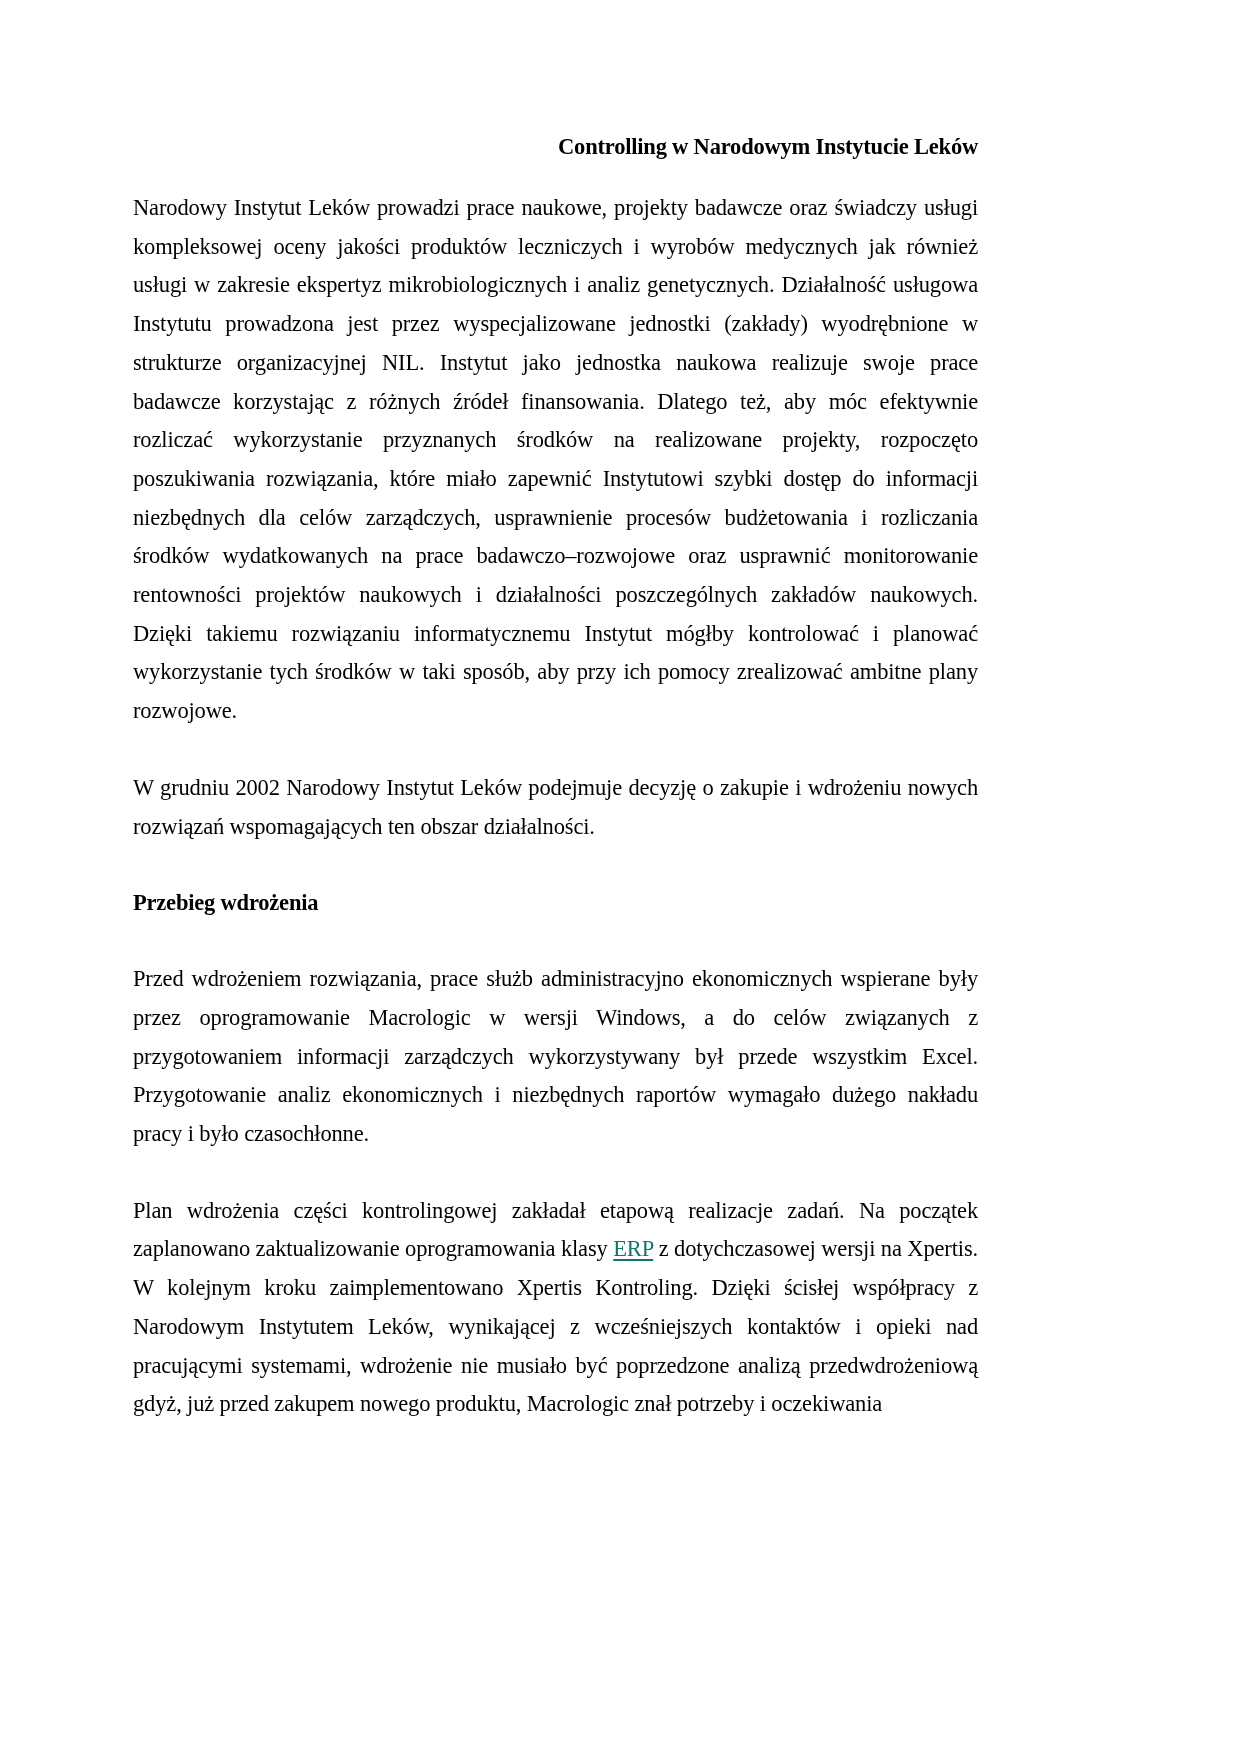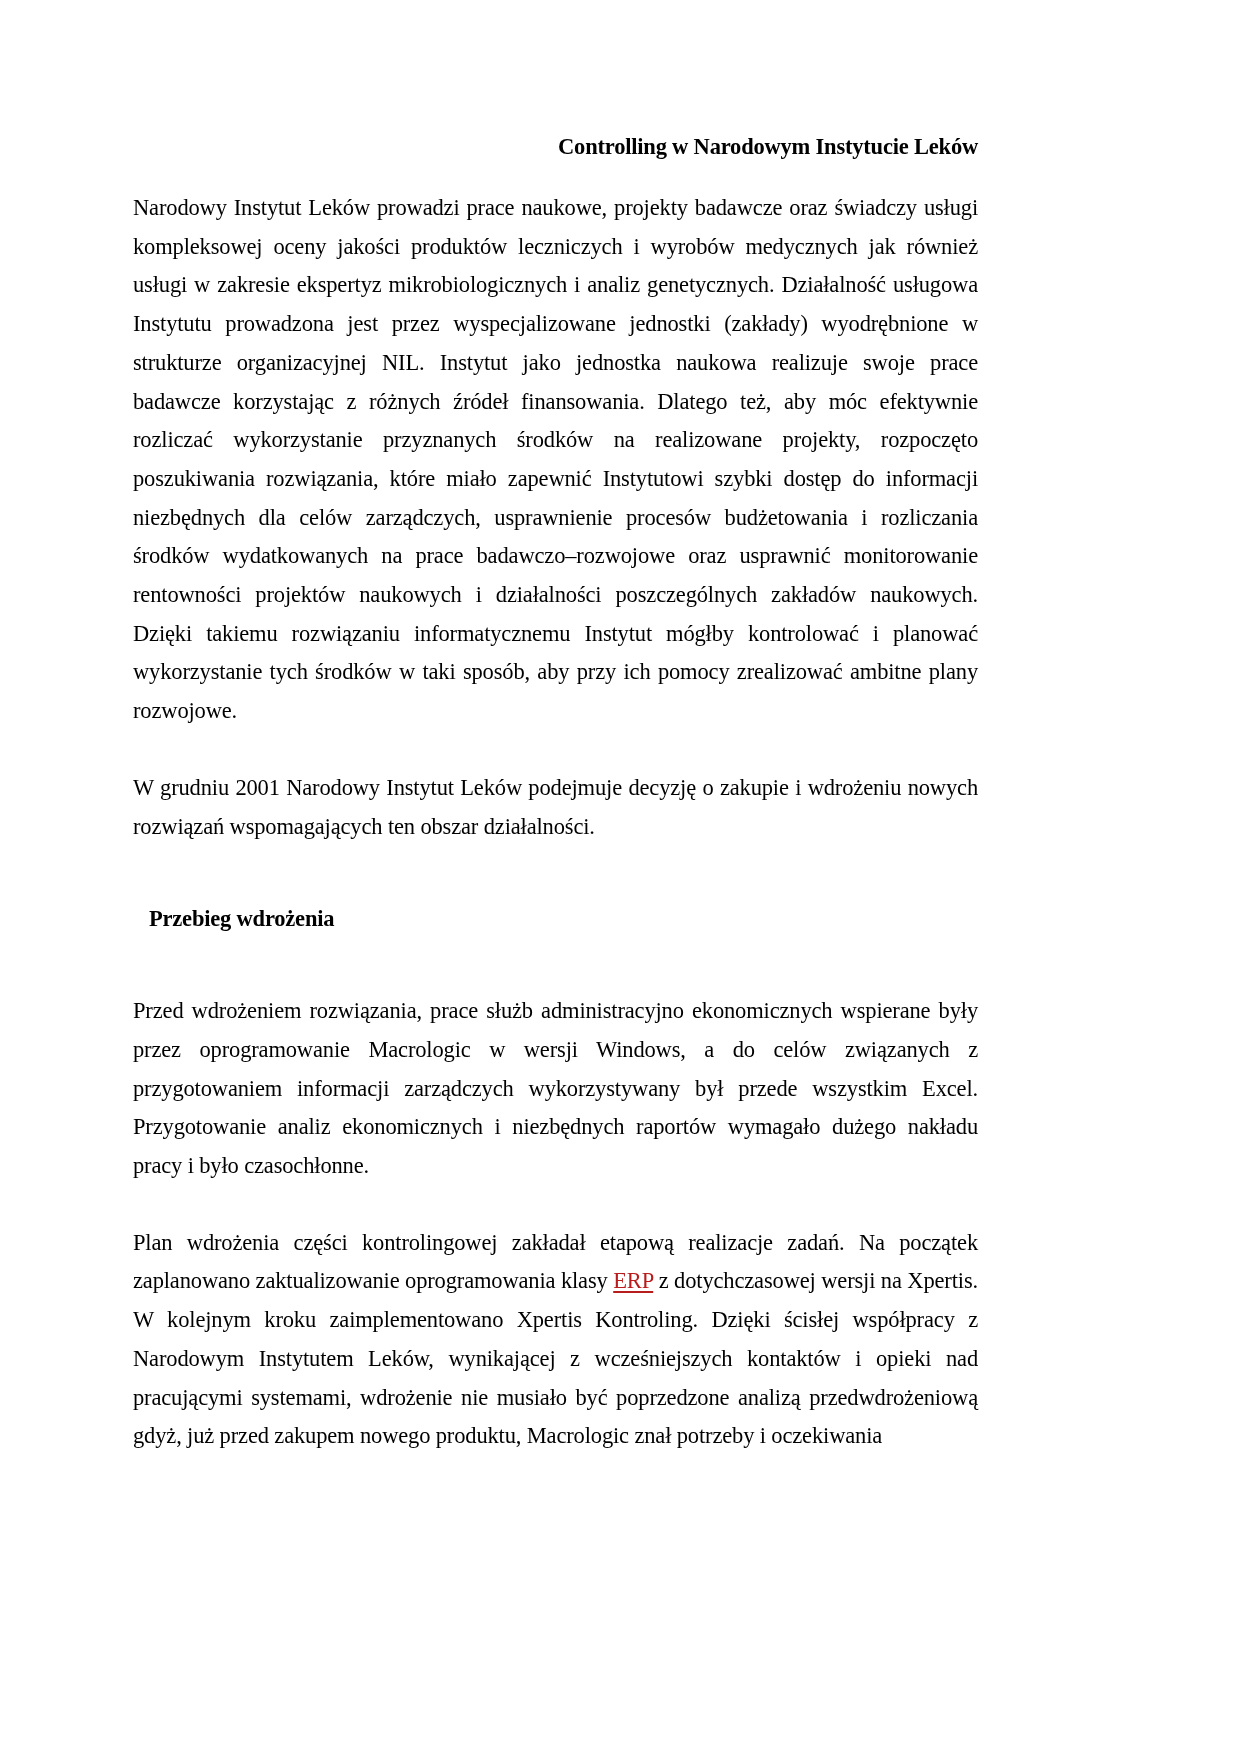--- a/index.html
+++ b/index.html
@@ -45,44 +45,44 @@
       margin: 0;
       letter-spacing: -0.15px;
       word-spacing: 0px;
     }
     .gap-1 { height: 38px; }
     .gap-h { height: 38px; }
     .section-heading {
       font-weight: bold;
       font-size: 22.5px;
       line-height: 38px;
-      margin: 16px;
+      margin: 0;
       letter-spacing: -0.2px;
     }
     .link {
-      color: #b91c1c;
+      color: #0f766e;
       text-decoration: underline;
       text-decoration-thickness: 2px;
       text-underline-offset: 3px;
       cursor: pointer;
     }
   </style>
 </head>
 <body>
 
 <div class="page">
   <div class="content">
 
     <h1 class="doc-title">Controlling w Narodowym Instytucie Leków</h1>
 
     <p class="para">Narodowy Instytut Leków prowadzi prace naukowe, projekty badawcze oraz świadczy usługi kompleksowej oceny jakości produktów leczniczych i wyrobów medycznych jak również usługi w zakresie ekspertyz mikrobiologicznych i analiz genetycznych. Działalność usługowa Instytutu prowadzona jest przez wyspecjalizowane jednostki (zakłady) wyodrębnione w strukturze organizacyjnej NIL. Instytut jako jednostka naukowa realizuje swoje prace badawcze korzystając z różnych źródeł finansowania. Dlatego też, aby móc efektywnie rozliczać wykorzystanie przyznanych środków na realizowane projekty, rozpoczęto poszukiwania rozwiązania, które miało zapewnić Instytutowi szybki dostęp do informacji niezbędnych dla celów zarządczych, usprawnienie procesów budżetowania i rozliczania środków wydatkowanych na prace badawczo–rozwojowe oraz usprawnić monitorowanie rentowności projektów naukowych i działalności poszczególnych zakładów naukowych. Dzięki takiemu rozwiązaniu informatycznemu Instytut mógłby kontrolować i planować wykorzystanie tych środków w taki sposób, aby przy ich pomocy zrealizować ambitne plany rozwojowe.</p>
 
     <div class="gap-1"></div>
 
-    <p class="para">W grudniu 2001 Narodowy Instytut Leków podejmuje decyzję o zakupie i wdrożeniu nowych rozwiązań wspomagających ten obszar działalności.</p>
+    <p class="para">W grudniu 2002 Narodowy Instytut Leków podejmuje decyzję o zakupie i wdrożeniu nowych rozwiązań wspomagających ten obszar działalności.</p>
 
     <div class="gap-1"></div>
 
     <h2 class="section-heading">Przebieg wdrożenia</h2>
 
     <div class="gap-h"></div>
 
     <p class="para">Przed wdrożeniem rozwiązania, prace służb administracyjno ekonomicznych wspierane były przez oprogramowanie Macrologic w wersji Windows, a do celów związanych z przygotowaniem informacji zarządczych wykorzystywany był przede wszystkim Excel. Przygotowanie analiz ekonomicznych i niezbędnych raportów wymagało dużego nakładu pracy i było czasochłonne.</p>
 
     <div class="gap-1"></div>

